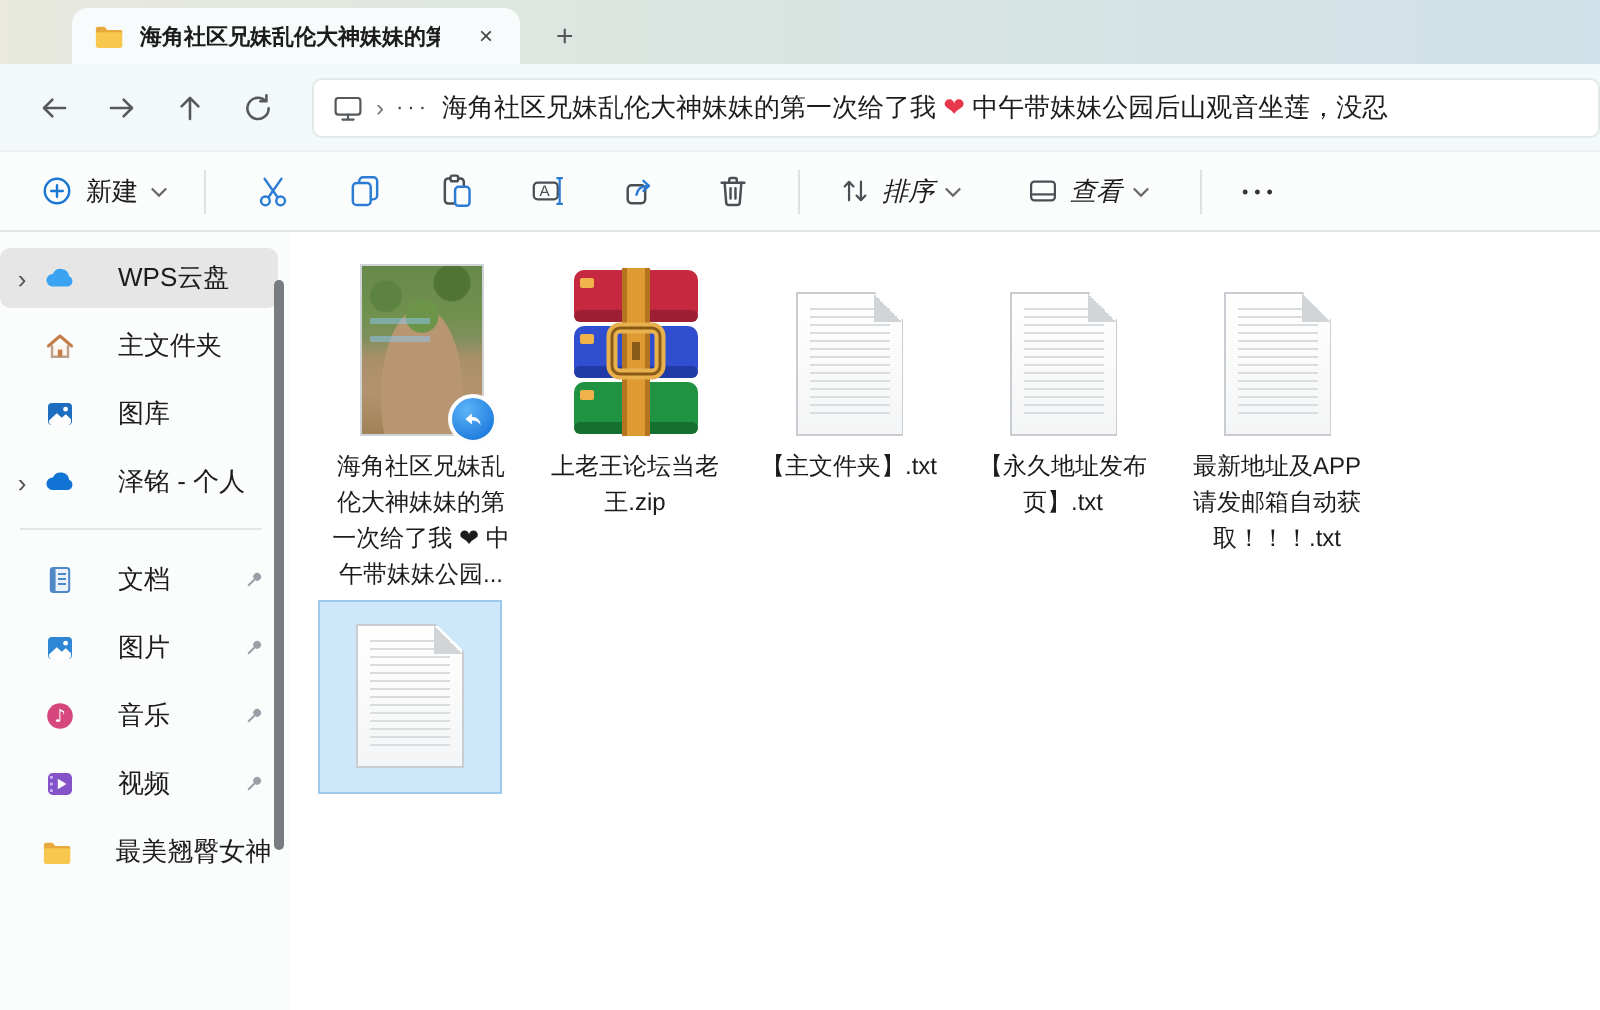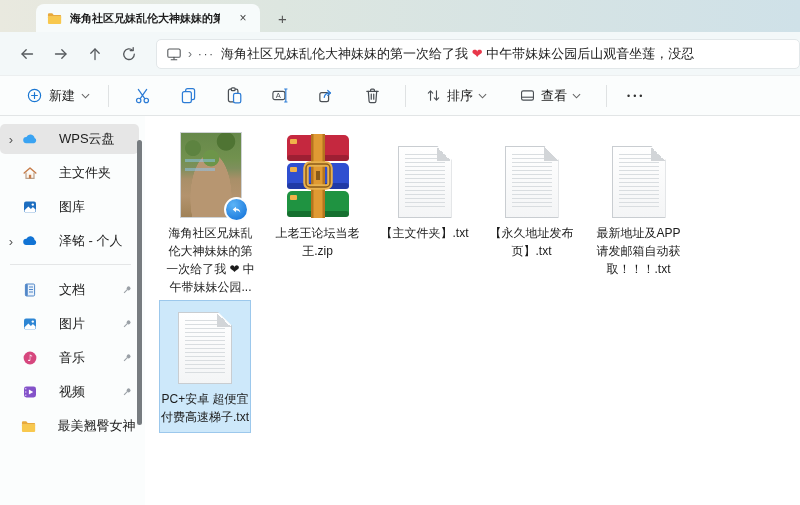--- a/index.html
+++ b/index.html
@@ -22,26 +22,26 @@
   .navbtn { width:34px; height:30px; display:flex; align-items:center; justify-content:center; border-radius:5px; }
   .addr { flex:1; height:30px; margin-left:10px; background:#fff; border:1px solid #e2e7e9; border-radius:5px;
           display:flex; align-items:center; padding:0 8px; gap:6px; overflow:hidden; }
   .addr-sep { color:#707477; font-size:12px; }
   .addr-more { color:#3a3d40; font-size:11px; letter-spacing:2px; }
   .addr-text { font-size:13px; white-space:nowrap; overflow:hidden; flex:1; }
   .heart { color:#e8374a; }
 
   
   .toolbar { height:41px; background:#fbfdfd; border-top:1px solid #eceff0; border-bottom:1px solid #e2e5e6;
-             display:flex; align-items:center; padding-left:18px; }
+             display:flex; align-items:center; padding-left:12px; }
   .tb-new { display:flex; align-items:center; gap:6px; padding:5px 8px; border-radius:5px; }
   .tb-new span.lbl { font-size:13px; }
   .tb-divider { width:1px; height:22px; background:#dfe2e3; margin:0 10px; }
   .tbtn { width:46px; height:32px; display:flex; align-items:center; justify-content:center; border-radius:5px; }
-  .tb-group { display:flex; align-items:center; gap:5px; padding:5px 9px; border-radius:5px; font-size:13px; }
+  .tb-group { display:flex; align-items:center; gap:5px; padding:5px 9px; border-radius:5px; font-size:13px;font-style:italic; }
   .tb-more { font-size:9px; letter-spacing:3px; color:#333; padding:8px 10px; border-radius:5px; }
 
   
   .bodyrow { display:flex; height:389px; }
   .sidebar { width:145px; position:relative; padding-top:8px; overflow:hidden; background:#fbfdfd; }
   .side-item { height:30px; margin:0 6px 4px 0; display:flex; align-items:center; gap:5px;
                padding-left:6px; border-radius:5px; font-size:13px; }
   .side-item.sel { background:#e6e6e6; }
   .chev { width:10px; font-size:13px; color:#555; text-align:center; }
   .chev.empty { visibility:hidden; }
@@ -443,19 +443,18 @@
       </div>
 
       <div class="filerow" style="margin-top:4px">
         <div class="file selected">
           <div class="icon-area">
             <div class="doc">
                 <div class="lines"></div>
                 <div class="fold"></div>
               </div>
           </div>
-          <div class="flabel">PC+安卓 超便宜付费高速梯子.txt</div>
         </div>
       </div>
     </div>
   </div>
 
 </div>
 
 </body></html>

